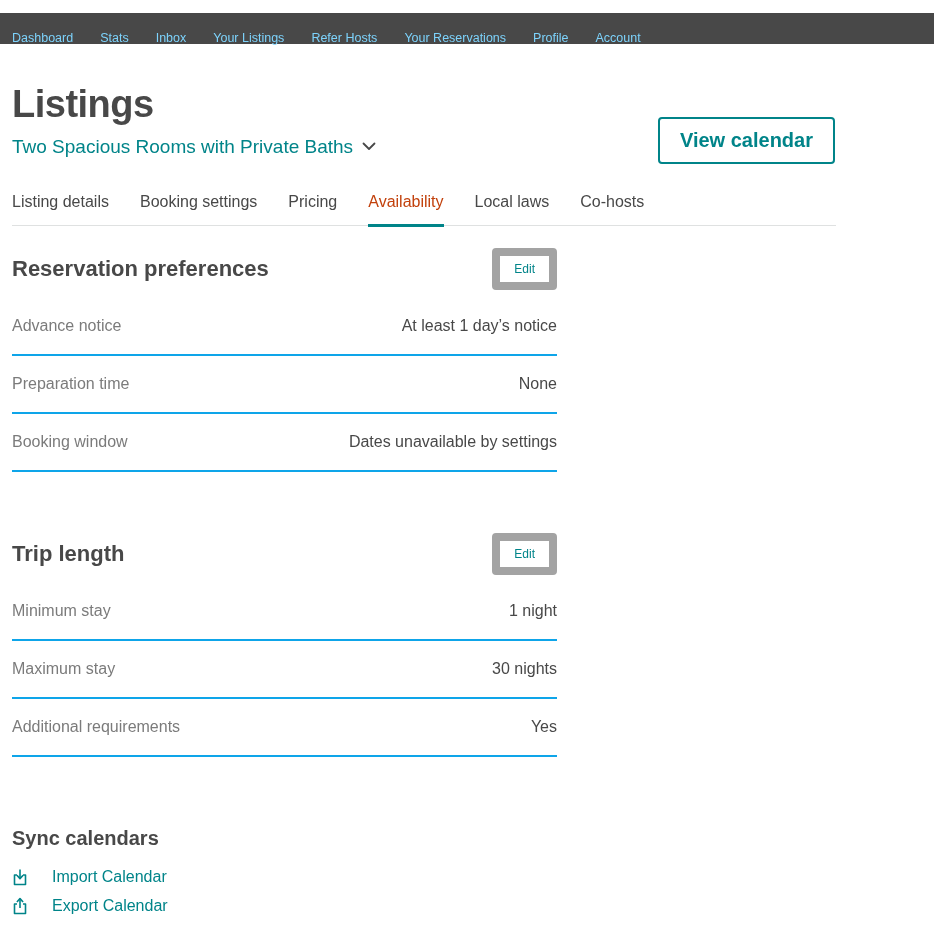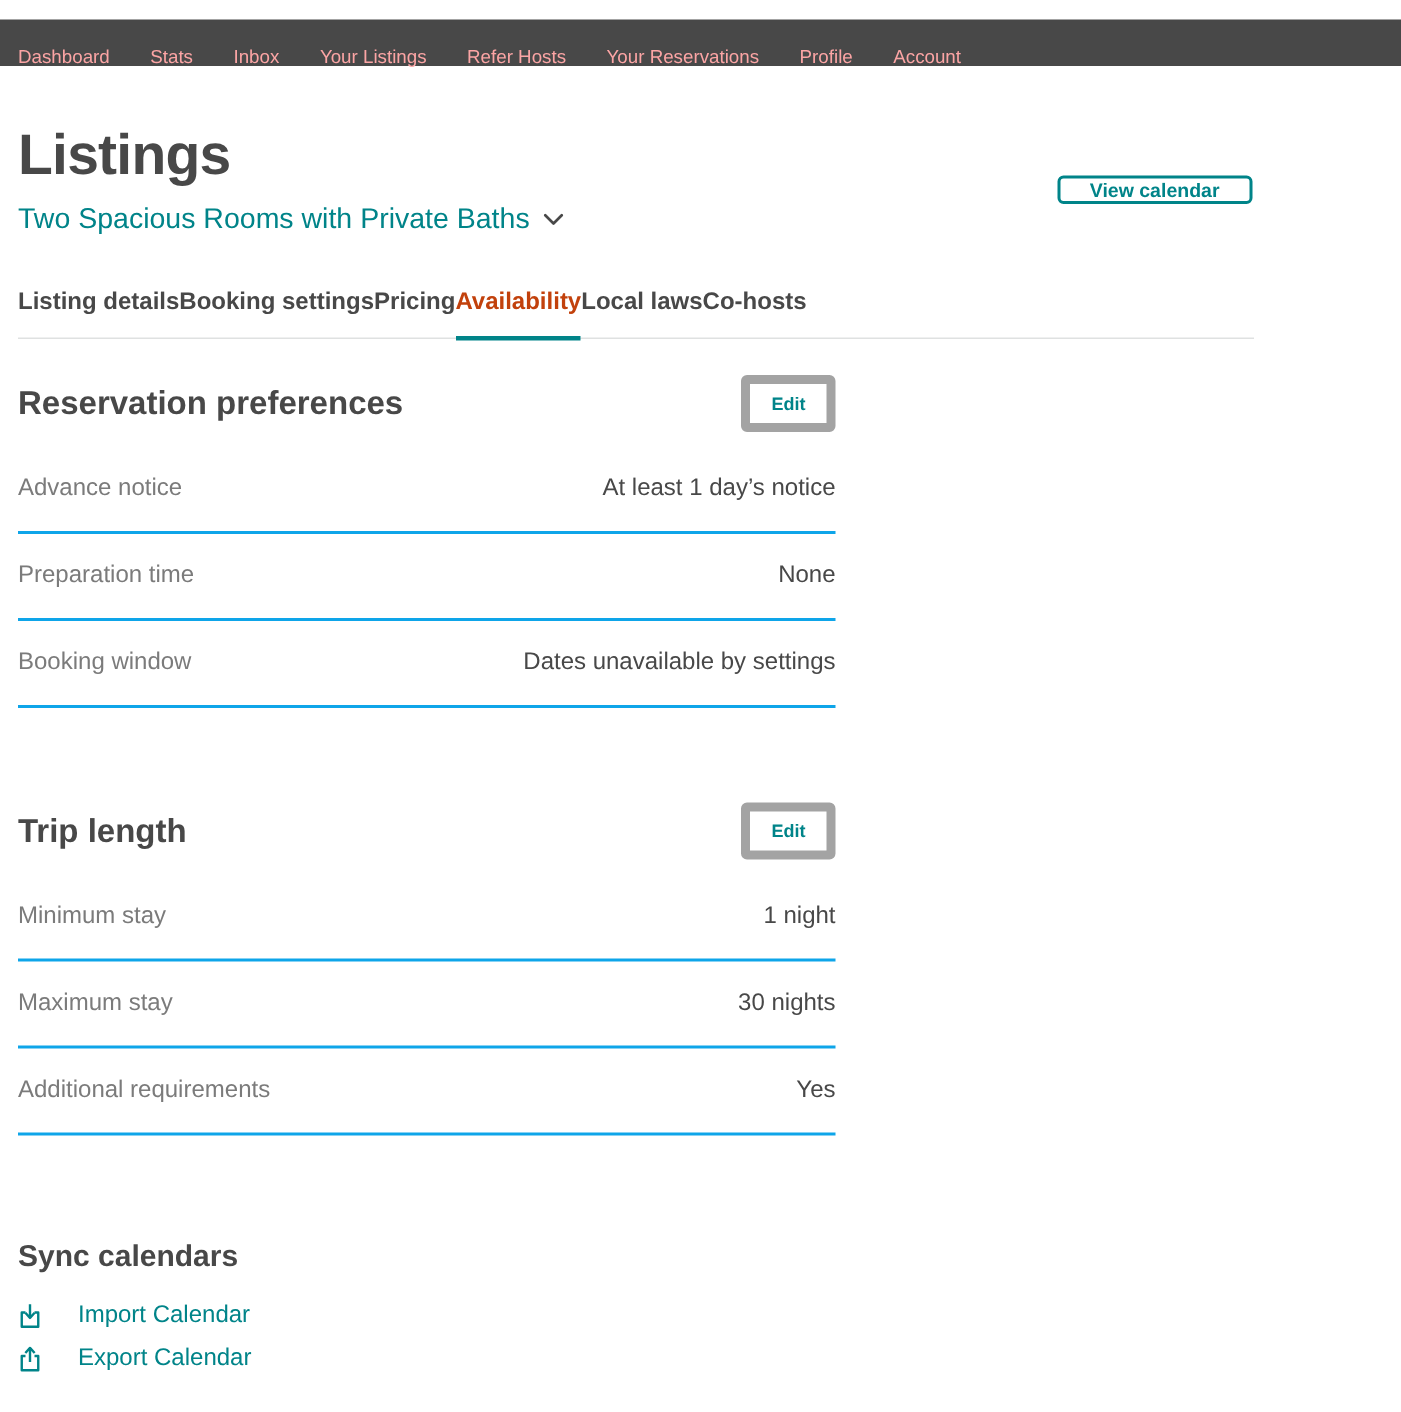--- a/index.html
+++ b/index.html
@@ -16,21 +16,21 @@
   .topnav {
     margin-top: 13px;
     background: #484848;
     height: 31px;
     display: flex;
     align-items: center;
     gap: 27px;
     padding: 0 12px;
   }
   .topnav a {
-    color: #fca5a5;
+    color: #7dd3fc;
     font-size: 12.5px;
     text-decoration: none;
     white-space: nowrap;
     cursor: pointer;
     margin-top: 19px;
   }
 
   .content {
     padding-left: 12px;
     width: 836px;
@@ -57,32 +57,32 @@
   }
   .view-calendar-btn {
     position: absolute;
     top: 33px;
     right: 1px;
     background: #fff;
     border: 2px solid #008489;
     border-radius: 4px;
     color: #008489;
     font-family: "Liberation Sans", sans-serif;
-    font-size: 13px;
-    font-weight: bold;
-    padding: 0 20px;
+    font-size: 20px;
+    font-weight: bold;
+    padding: 10px 20px;
     cursor: pointer;
   }
 
   
   .tabs {
     margin-top: 35px;
     display: flex;
+    gap: 31px;
     border-bottom: 1px solid #dfe1e1;
-    font-weight: bold;
   }
   .tab {
     font-size: 16px;
     color: #484848;
     padding-bottom: 13px;
     border-bottom: 3px solid transparent;
     margin-bottom: -2px;
     cursor: pointer;
     white-space: nowrap;
   }
@@ -102,26 +102,26 @@
     height: 28px;
   }
   h2.section-title {
     margin: 0;
     font-size: 22px;
     font-weight: bold;
     color: #484848;
   }
   .edit-btn {
     background: #fff;
-    border: 6px solid #a3a3a3;
+    border: 8px solid #a3a3a3;
     border-radius: 4px;
     color: #008489;
     font-family: "Liberation Sans", sans-serif;
     font-size: 12px;
-    font-weight: bold;
+    font-weight: normal;
     padding: 6px 14px;
     cursor: pointer;
   }
   .rows { margin-top: 15px; }
   .row {
     height: 58px;
     display: flex;
     justify-content: space-between;
     align-items: center;
     border-bottom: 2px solid #0ea5e9;

